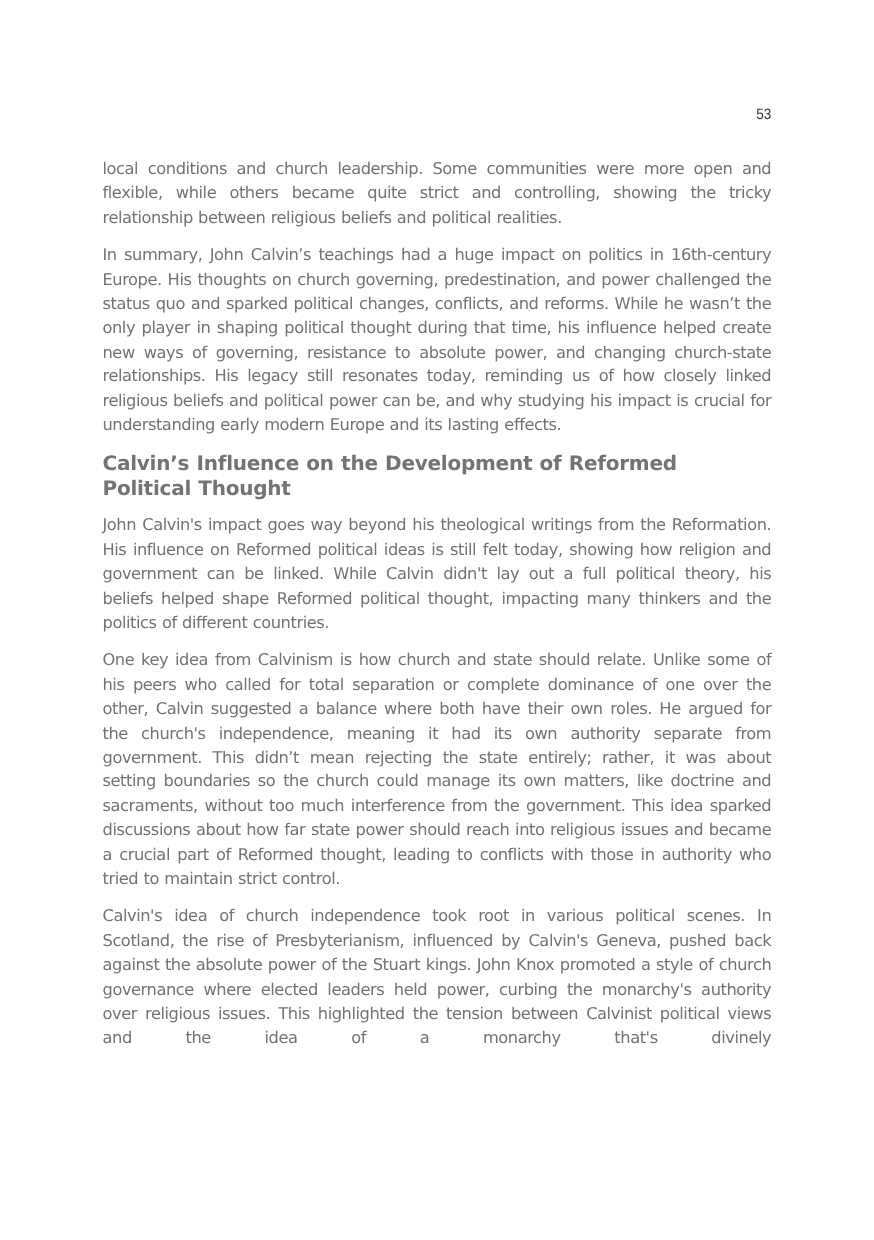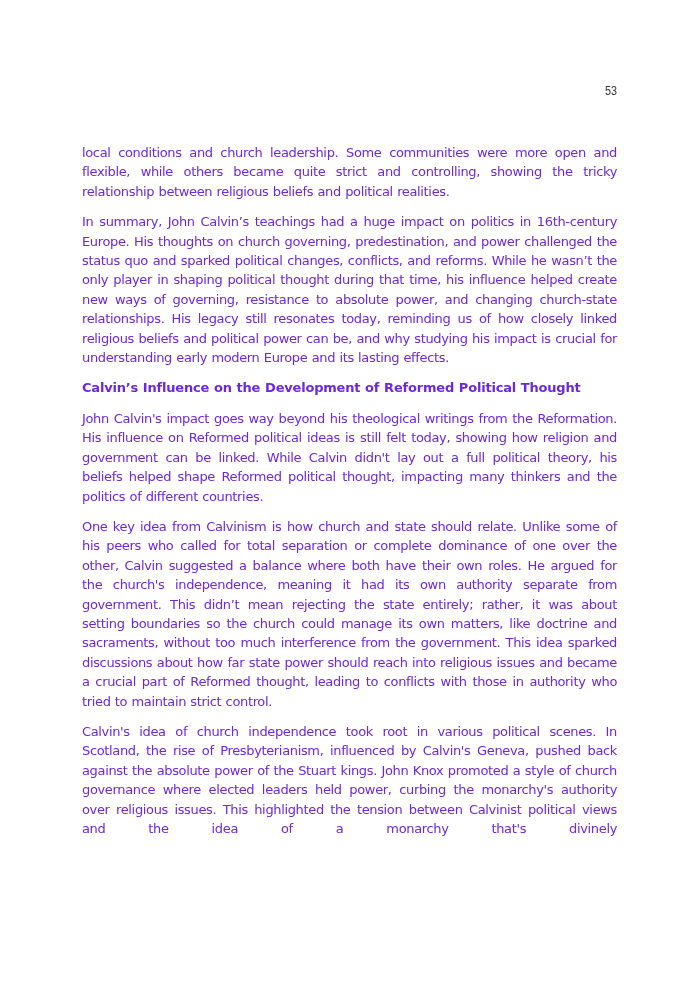--- a/index.html
+++ b/index.html
@@ -7,32 +7,32 @@
   .page-number {
     position: absolute; top: 84px; left: 560px; width: 57px;
     text-align: right;
     font-family: "Liberation Sans", sans-serif;
     font-size: 12px; color: #333;
     transform: scaleX(0.9); transform-origin: right;
   }
   .content {
     position: absolute; top: 126px; left: 82px; width: 535px;
     font-family: "DejaVu Sans", sans-serif;
-    font-size: 13px; line-height: 19.4px; color: #6d28d9;
-    letter-spacing: -0.35px; word-spacing: 0.5px; margin-top: 17px;
+    font-size: 13px; line-height: 19.4px; color: #737373;
+    letter-spacing: -0.35px; word-spacing: 0.5px;
   }
   .content p {
     margin: 0 0 11px 0;
     text-align: justify;
     text-align-last: left;
   }
   .content p.last-cut { text-align-last: justify; }
   .content h2 {
     margin: 0 0 11px 0;
-    font-size: 13px; font-weight: bold; line-height: 19.4px;
+    font-size: 16px; font-weight: bold; line-height: 19.4px;
     letter-spacing: -0.2px;
   }
 </style>
 </head>
 <body>
 
 <div class="page-number">53</div>
 
 <div class="content">
   <p>local conditions and church leadership. Some communities were more open and flexible, while others became quite strict and controlling, showing the tricky relationship between religious beliefs and political realities.</p>

